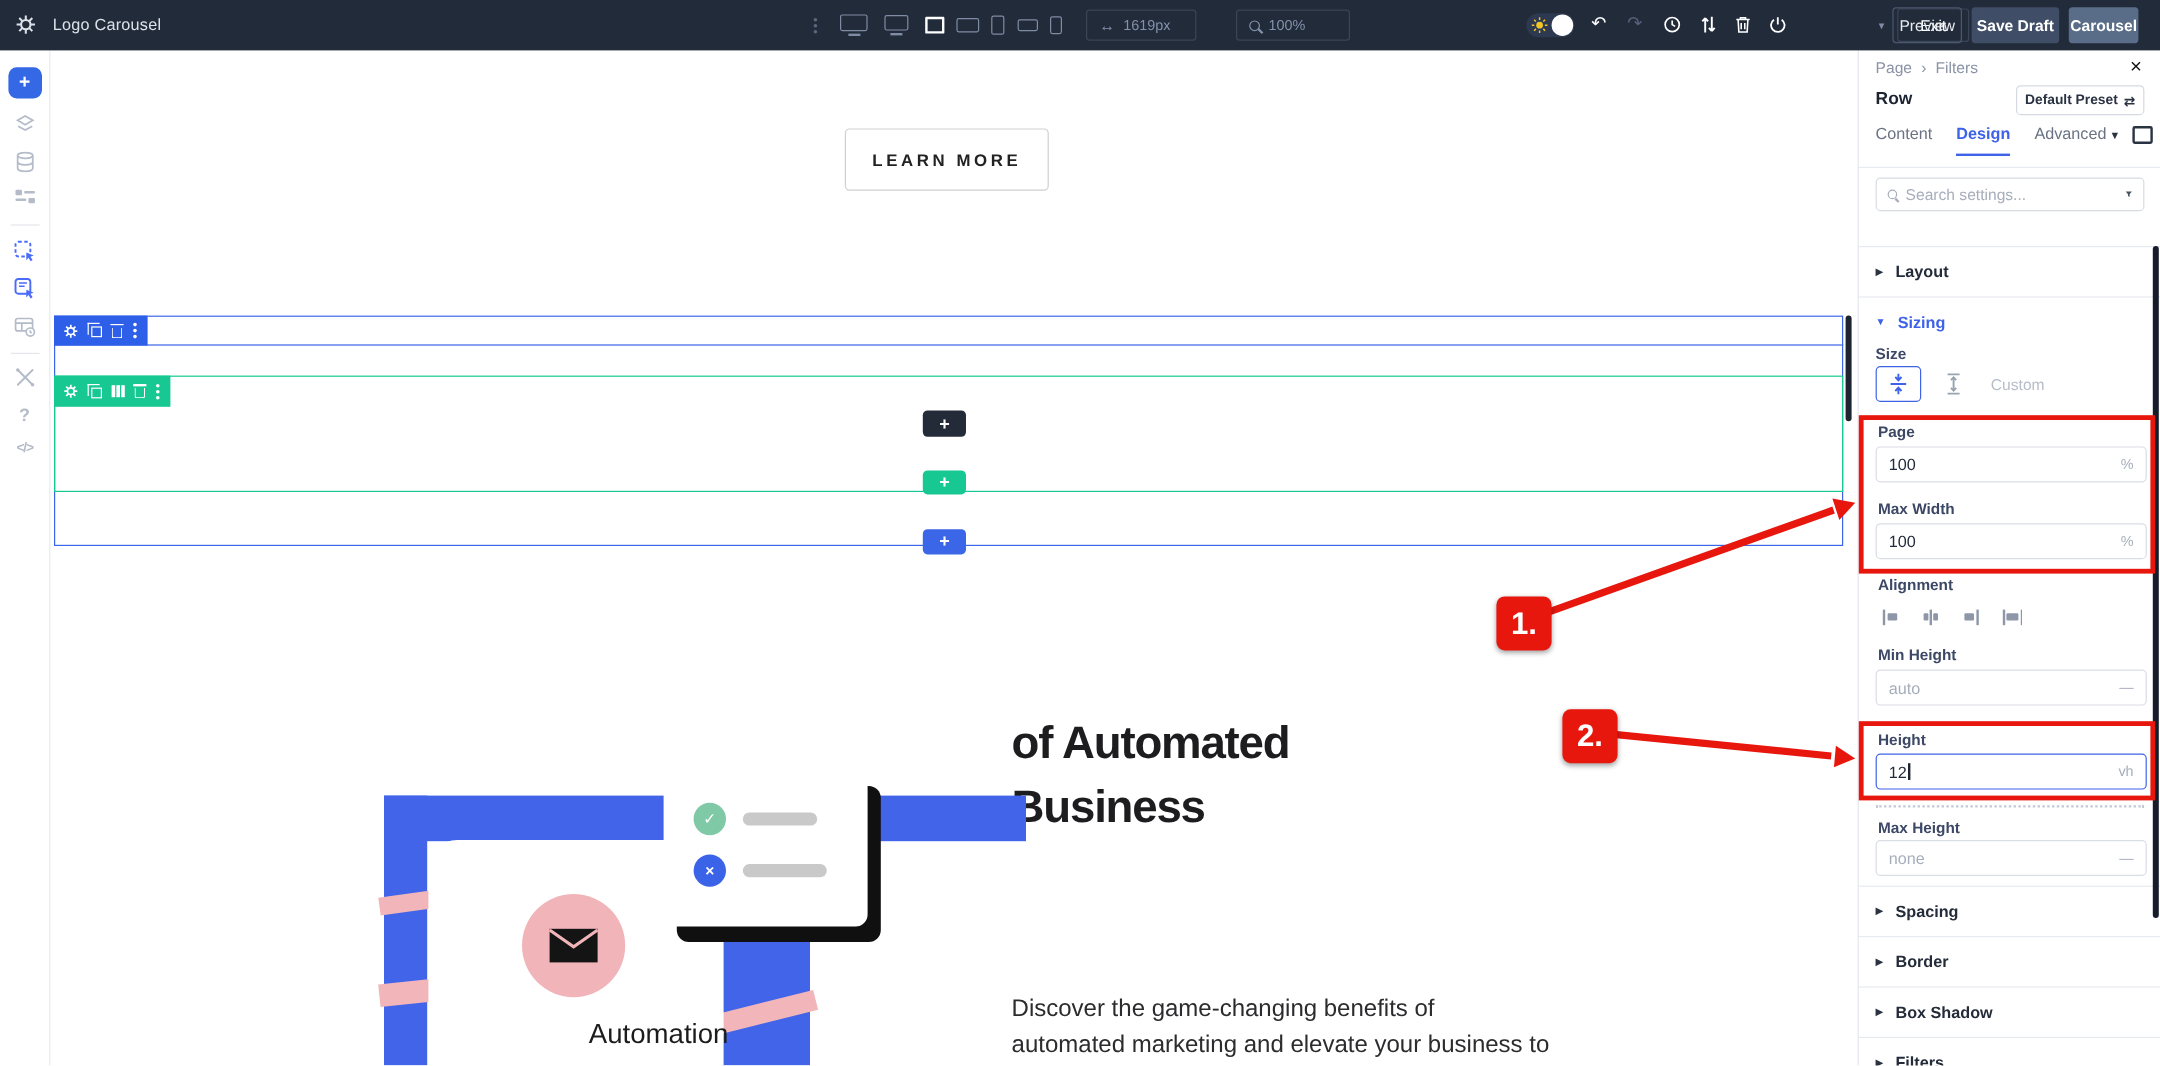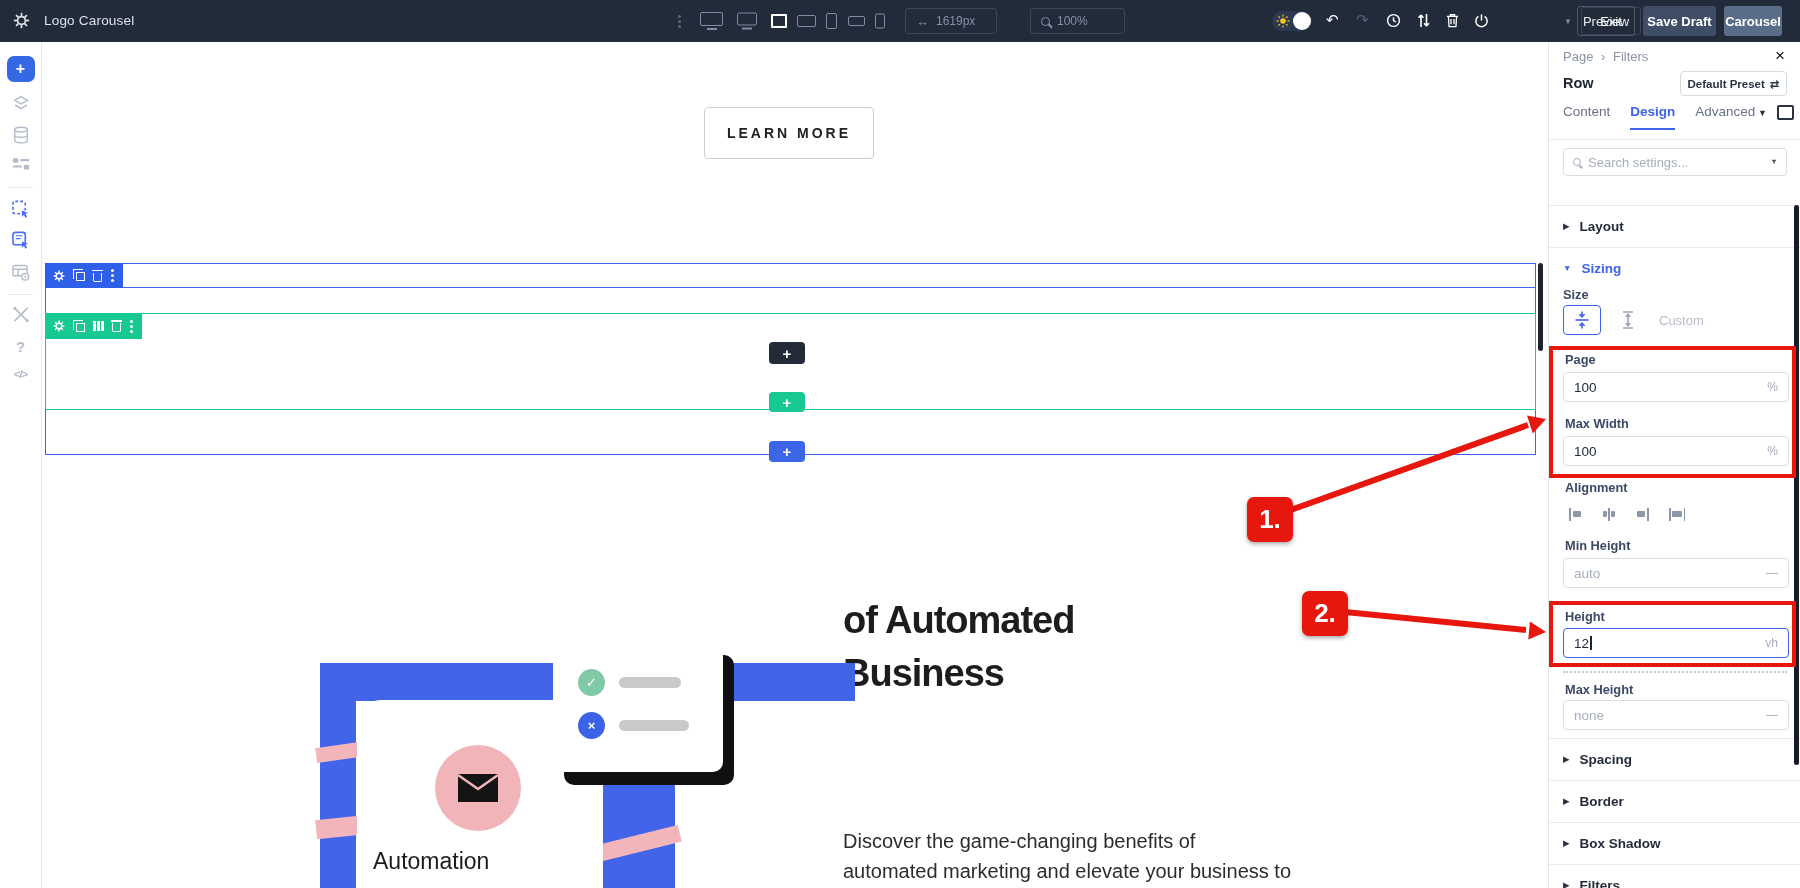--- a/index.html
+++ b/index.html
@@ -65,21 +65,21 @@
   .rib{position:absolute;background:#4164e8}
   .rib-h{left:278px;top:621px;width:535px;height:38px}
   .rib-l{left:278px;top:621px;width:36px;height:225px}
   .rib-r{left:560px;top:621px;width:73px;height:225px}
   .stripe{position:absolute;background:#f2b6ba}
   .st1{left:274px;top:703px;width:44px;height:15px;transform:rotate(-8deg)}
   .st2{left:274px;top:776px;width:44px;height:19px;transform:rotate(-6deg)}
   .st3{left:554px;top:793px;width:85px;height:17px;transform:rotate(-14deg)}
   .bigcard{position:absolute;left:315px;top:658px;width:246px;height:188px;background:#fff;border-radius:24px 0 0 0}
   .pinkcircle{position:absolute;left:78px;top:45px;width:86px;height:86px;border-radius:50%;background:#f0b4b9;display:flex;align-items:center;justify-content:center}
-  .bigcard .cap{position:absolute;left:16px;top:148px;width:100%;text-align:left;font-size:23px;font-weight:500;color:#1c1c1c}
+  .bigcard .cap{position:absolute;left:4px;top:148px;width:100%;text-align:right;font-size:23px;font-weight:500;color:#1c1c1c}
   .smallcard{position:absolute;left:511px;top:600px;width:170px;height:130px;background:#fff;border-radius:10px;box-shadow:11px 13px 0 0 #101010}
   .scrow{position:absolute;left:25px;display:flex;align-items:center;gap:14px}
   .circ{width:27px;height:27px;border-radius:50%;display:flex;align-items:center;justify-content:center;color:#fff;font-size:13px;font-weight:700}
   .c-green{background:#80c9a7}
   .c-blue{background:#3b63e8}
   .gbar{height:11px;border-radius:6px;background:#c9c9c9}
 
   
   .mi{display:inline-flex;align-items:center;justify-content:center}
   .mi-copy{width:9px;height:9px;border:1.3px solid #fff;position:relative;margin-left:3px;margin-top:2px}

